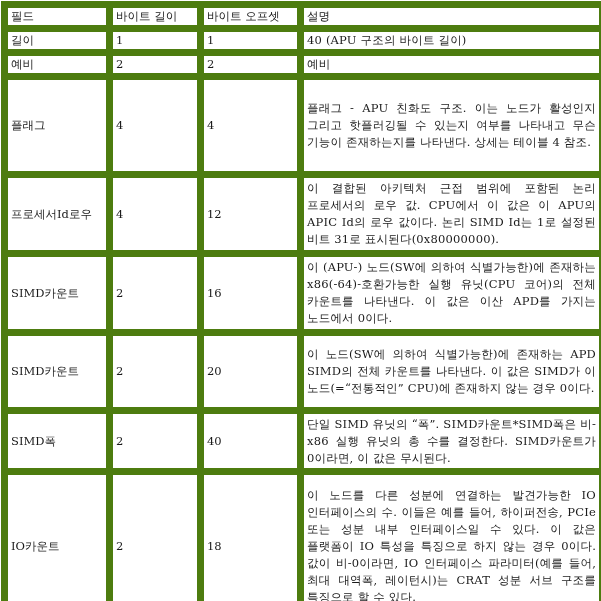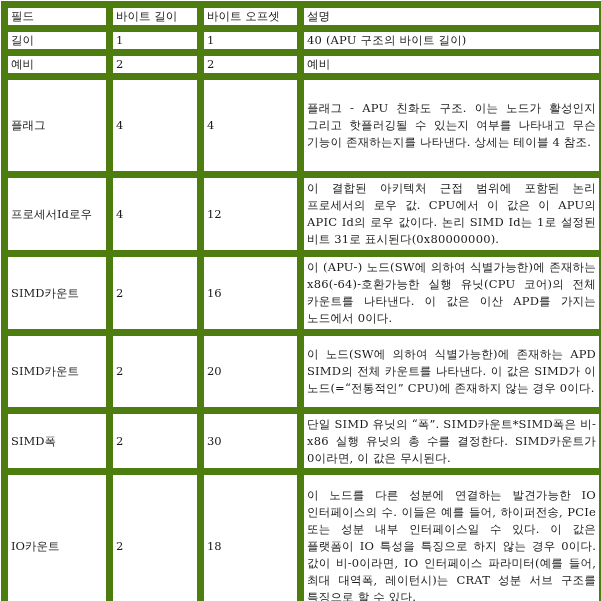--- a/index.html
+++ b/index.html
@@ -97,21 +97,21 @@
   </tr>
   <tr class="r-simdc">
     <td>SIMD카운트</td>
     <td>2</td>
     <td>20</td>
     <td class="desc">이 노드(SW에 의하여 식별가능한)에 존재하는 APD SIMD의 전체 카운트를 나타낸다. 이 값은 SIMD가 이 노드(=“전통적인” CPU)에 존재하지 않는 경우 0이다.</td>
   </tr>
   <tr class="r-simdw">
     <td>SIMD폭</td>
     <td>2</td>
-    <td>30</td>
+    <td>40</td>
     <td class="desc">단일 SIMD 유닛의 “폭”. SIMD카운트*SIMD폭은 비-x86 실행 유닛의 총 수를 결정한다. SIMD카운트가 0이라면, 이 값은 무시된다.</td>
   </tr>
   <tr class="r-io">
     <td>IO카운트</td>
     <td>2</td>
     <td>18</td>
     <td class="desc">이 노드를 다른 성분에 연결하는 발견가능한 IO 인터페이스의 수. 이들은 예를 들어, 하이퍼전송, PCIe 또는 성분 내부 인터페이스일 수 있다. 이 값은 플랫폼이 IO 특성을 특징으로 하지 않는 경우 0이다. 값이 비-0이라면, IO 인터페이스 파라미터(예를 들어, 최대 대역폭, 레이턴시)는 CRAT 성분 서브 구조를 특징으로 할 수 있다.</td>
   </tr>
   <tr class="h18">
     <td>예비</td>

